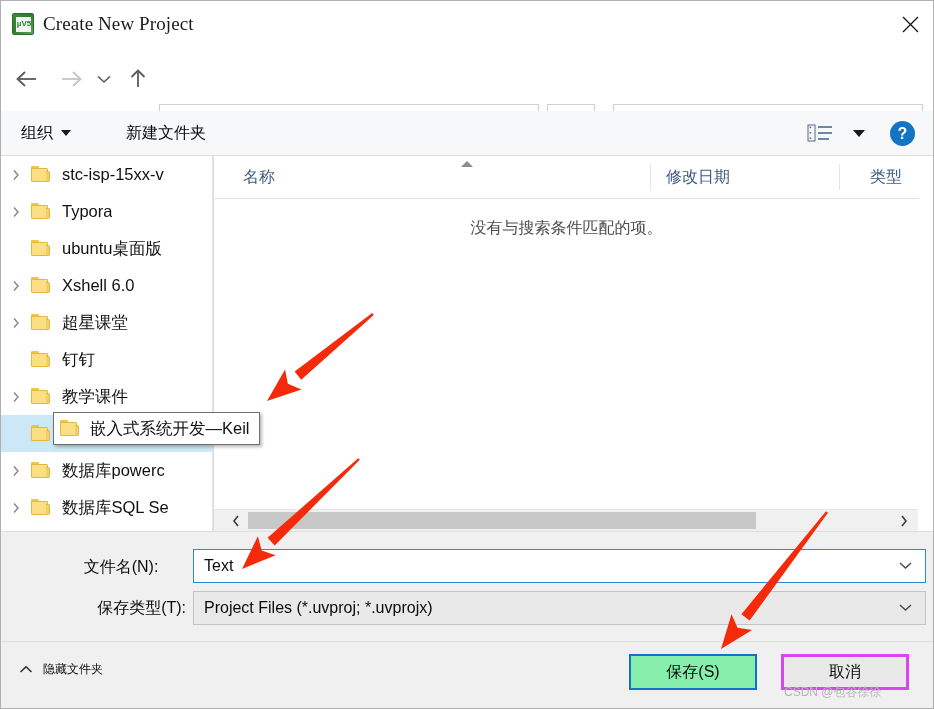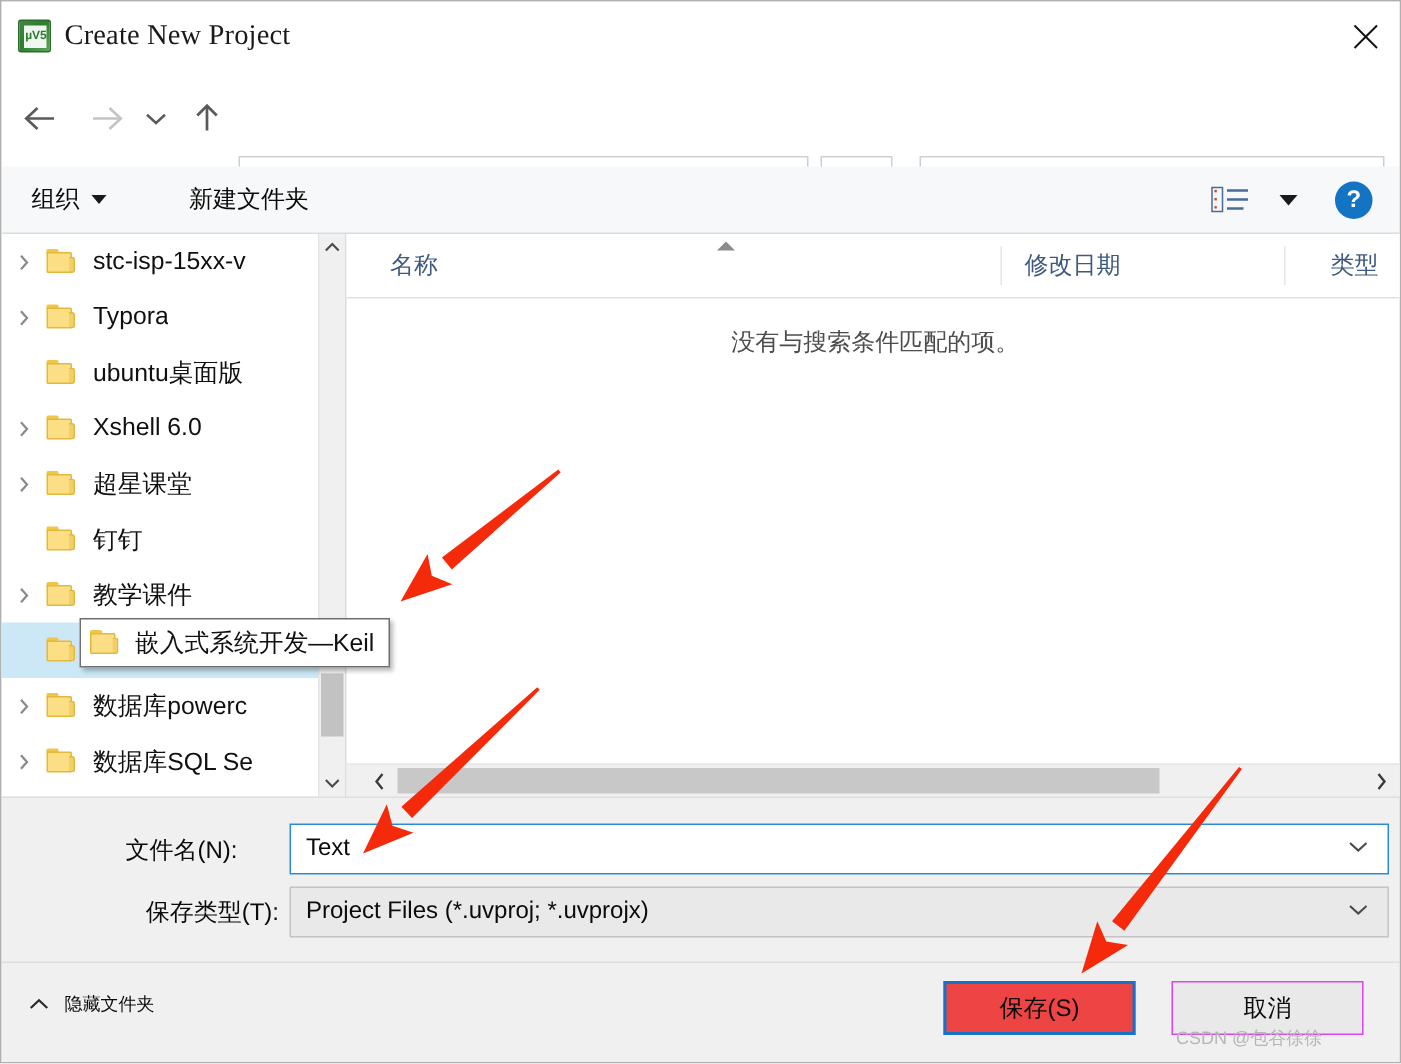--- a/index.html
+++ b/index.html
@@ -352,21 +352,21 @@
   .tree-vthumb {
     position: absolute;
     left: 1px; top: 293px;
     width: 15px; height: 42px;
     background: #c2c2c2;
   }
 
   
   .list-pane {
     position: absolute;
-    left: 229px; top: 155px;
+    left: 212px; top: 155px;
     width: 705px; height: 375px;
     background: #ffffff;
     border-left: 1px solid #dcdcdc;
     box-sizing: border-box;
   }
   .col-headers {
     position: absolute;
     left: 0; top: 0;
     width: 705px; height: 43px;
     border-bottom: 1px solid #e1e1e1;
@@ -513,26 +513,26 @@
     justify-content: center;
     font-size: 16px;
     color: #0b0b0b;
     font-family: "Liberation Sans", sans-serif;
     background: #e2e2e2;
     border: 1px solid #b4b4b4;
   }
   #btn-save {
     left: 628px; top: 653px;
     border: 2px solid #1572c8;
-    background: #ef4444;
+    background: #86efac;
   }
   #btn-cancel {
     left: 780px; top: 653px;
     background: #e9e9e9;
-    border: 1px solid #d946ef;
+    border: 3px solid #d946ef;
   }
 
   .watermark {
     position: absolute;
     left: 783px; top: 683px;
     font-size: 12px;
     color: #b6b6b6;
     font-family: "Liberation Sans", sans-serif;
     white-space: nowrap;
     user-select: none;

